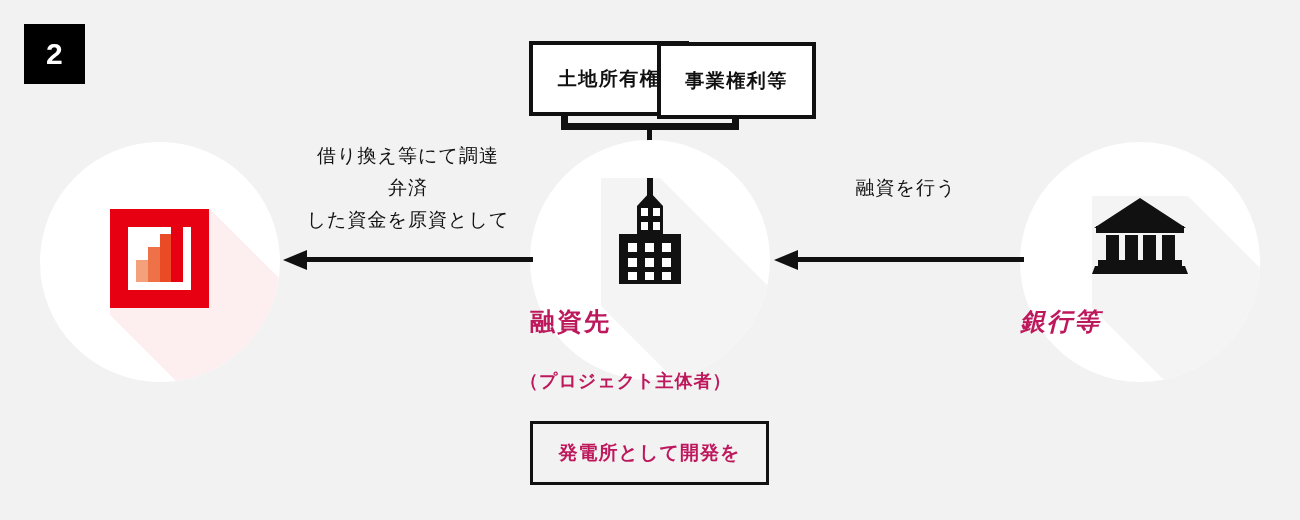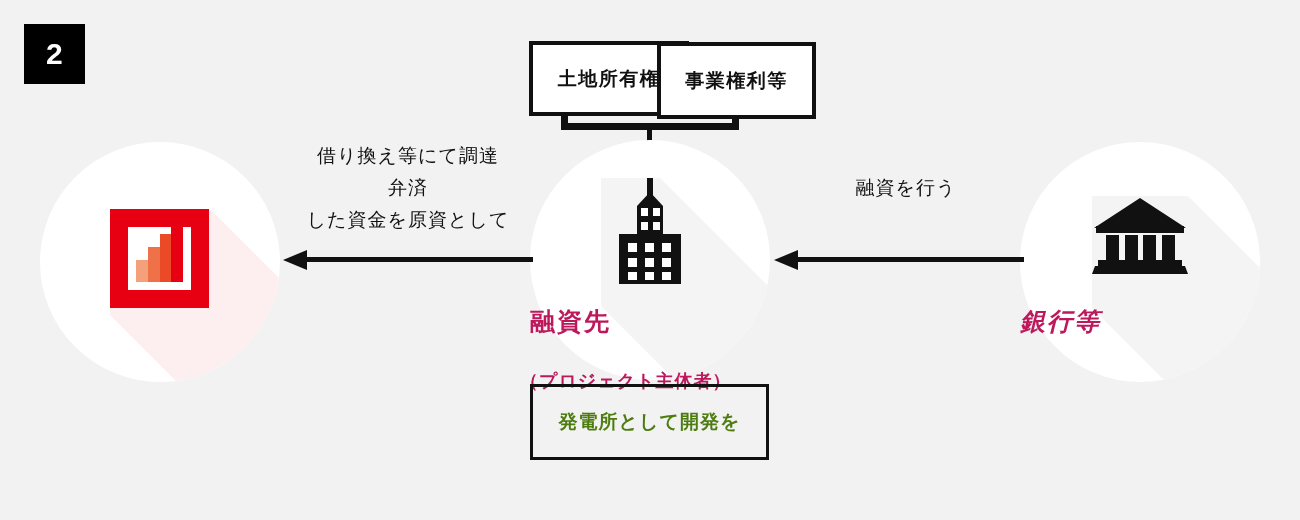--- a/index.html
+++ b/index.html
@@ -223,32 +223,32 @@
   #caption-loan {
     left: 760px;
     top: 172px;
     width: 292px;
   }
 
   
   #note-box {
     position: absolute;
     left: 530px;
-    top: 384px;
+    top: 421px;
     width: 239px;
-    height: 76px;
+    height: 64px;
     border: 3px solid #111111;
     box-sizing: border-box;
     display: flex;
     flex-direction: column;
     align-items: center;
     justify-content: center;
     font-size: 19px;
     font-weight: 700;
-    color: #4d7c0f;
+    color: #be185d;
     line-height: 30px;
     letter-spacing: 1px;
     background: transparent;
   }
 </style>
 </head>
 <body>
 
 <div id="canvas">
 

